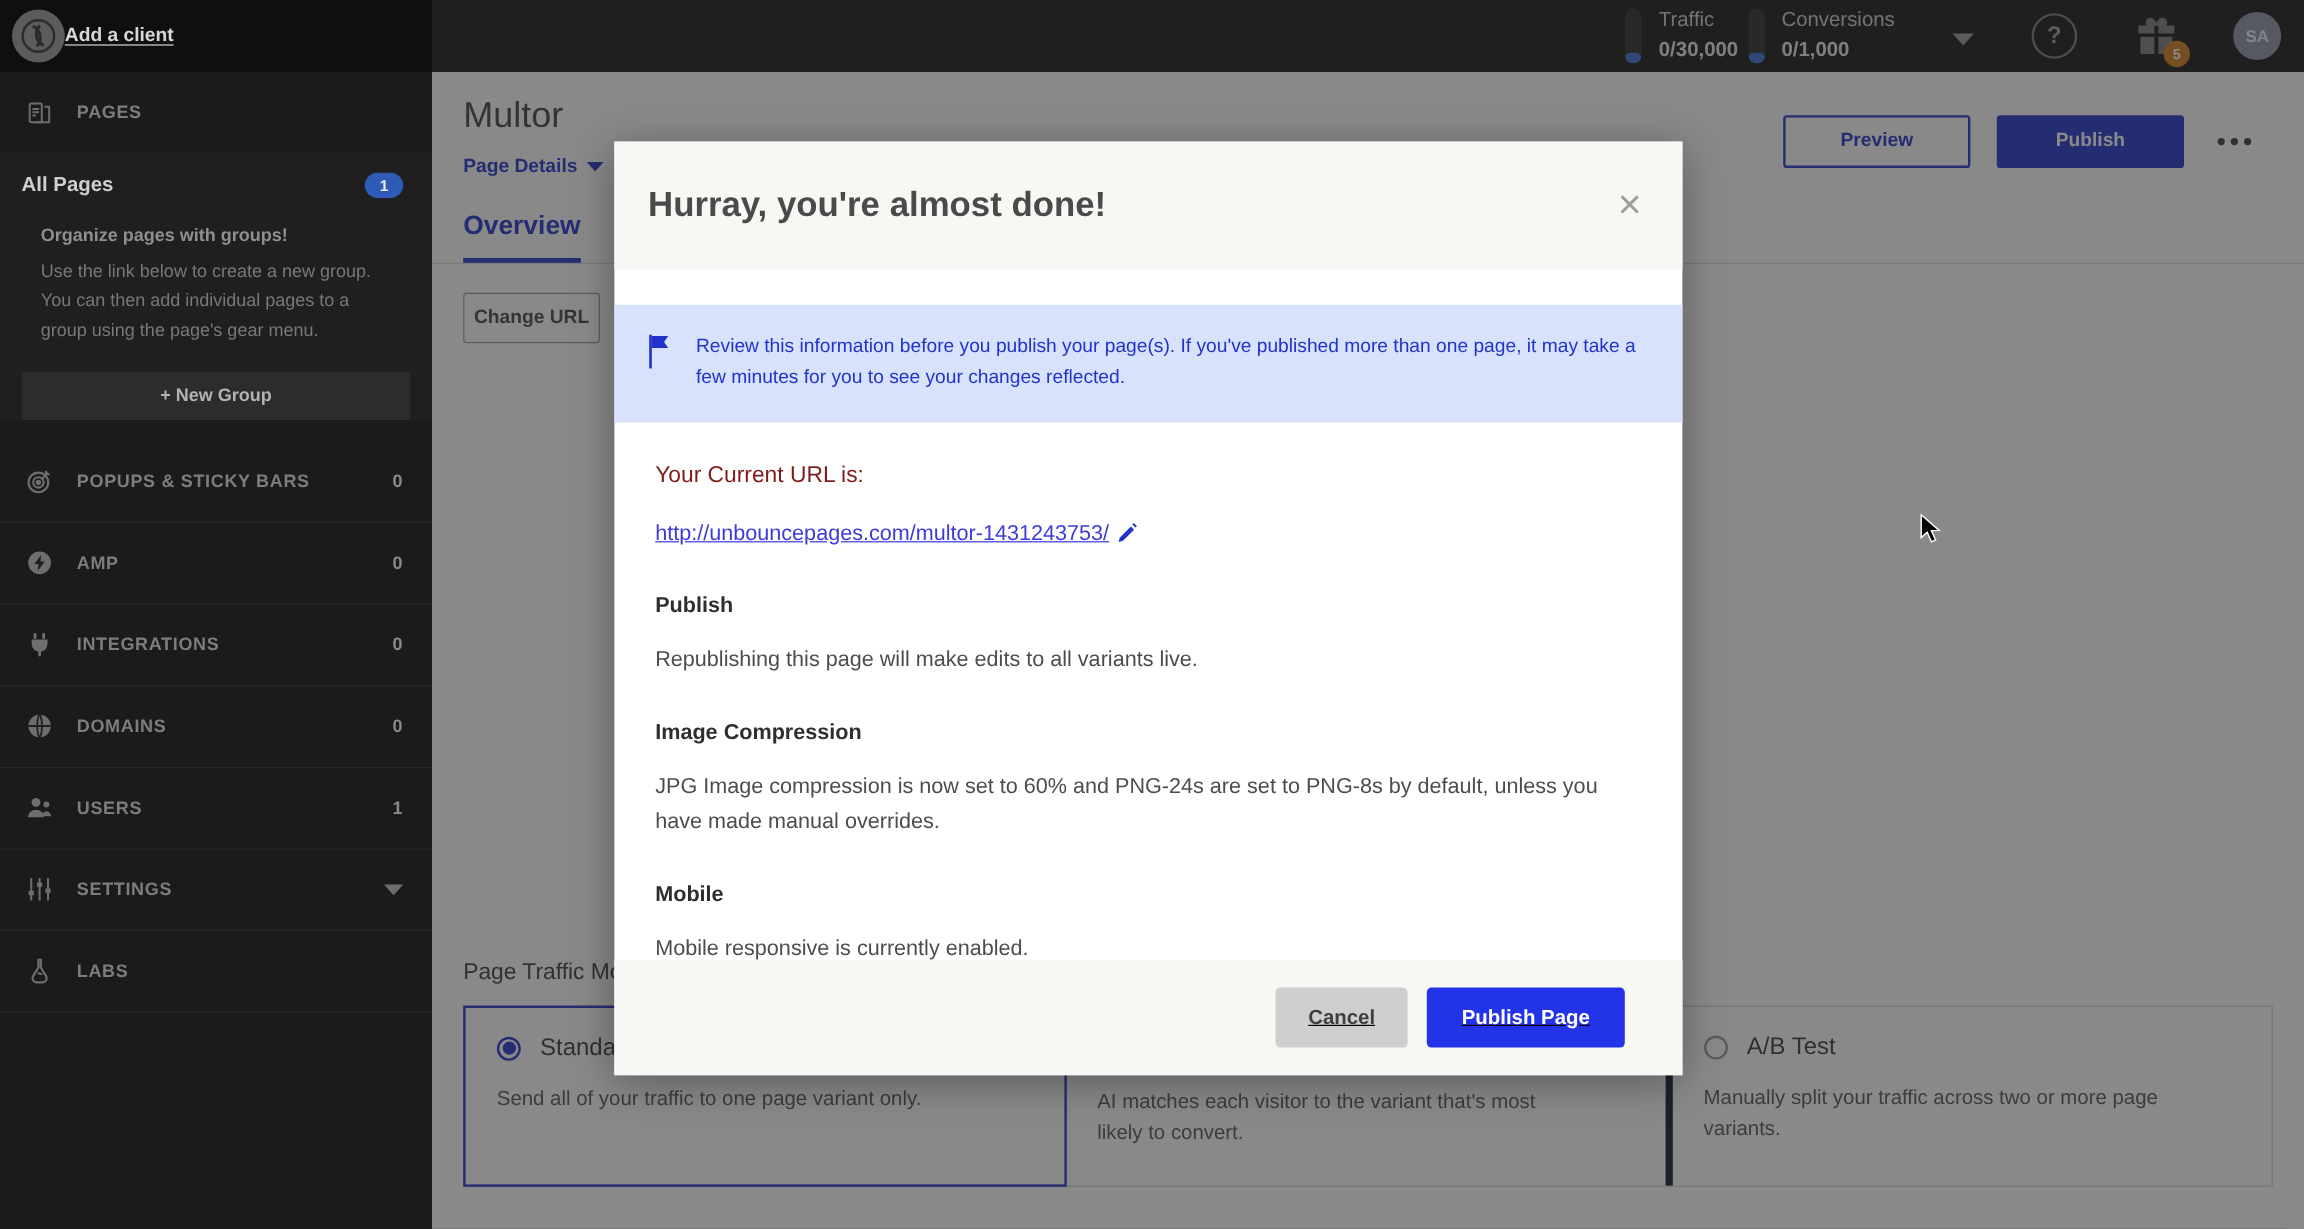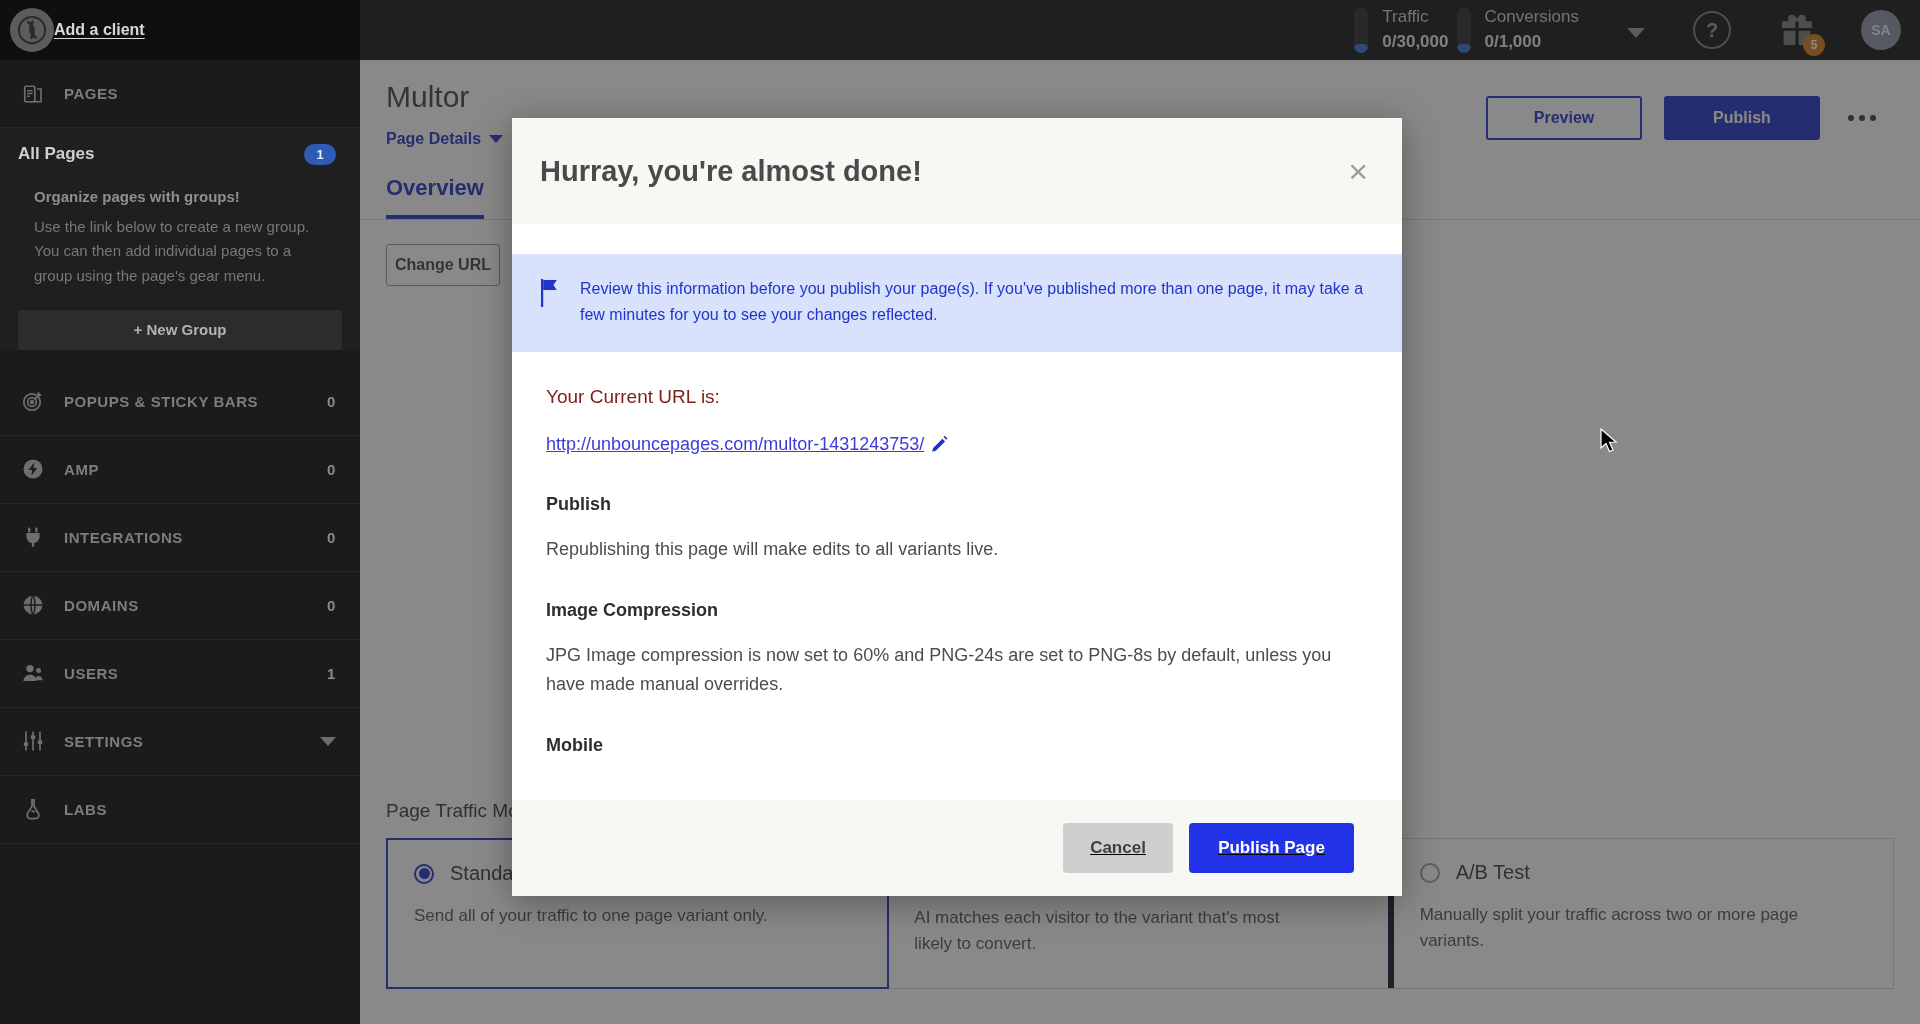--- a/index.html
+++ b/index.html
@@ -552,20 +552,21 @@
         </span>
       </div>
 
       <div class="mb-h">Publish</div>
       <div class="mb-p">Republishing this page will make edits to all variants live.</div>
 
       <div class="mb-h">Image Compression</div>
       <div class="mb-p">JPG Image compression is now set to 60% and PNG-24s are set to PNG-8s by default, unless you have made manual overrides.</div>
 
       <div class="mb-h">Mobile</div>
+      <div class="mb-p">Mobile responsive is currently enabled.</div>
     </div>
 
     <div class="modal-foot">
       <div class="btn-cancel">Cancel</div>
       <div class="btn-publish-page">Publish Page</div>
     </div>
   </div>
 
   <div class="cursor">
     <svg width="20" height="28" viewBox="0 0 20 28">

